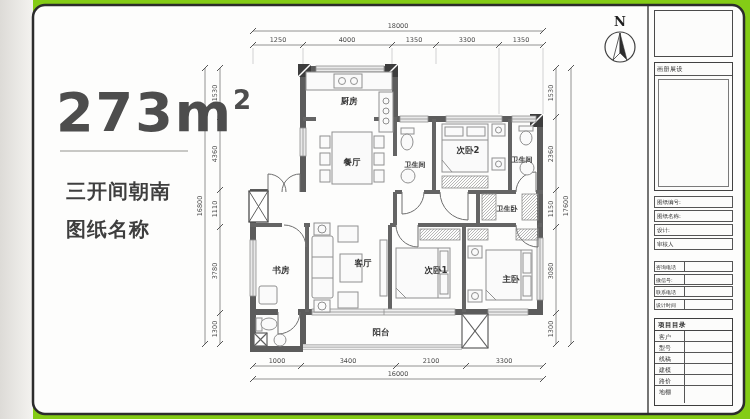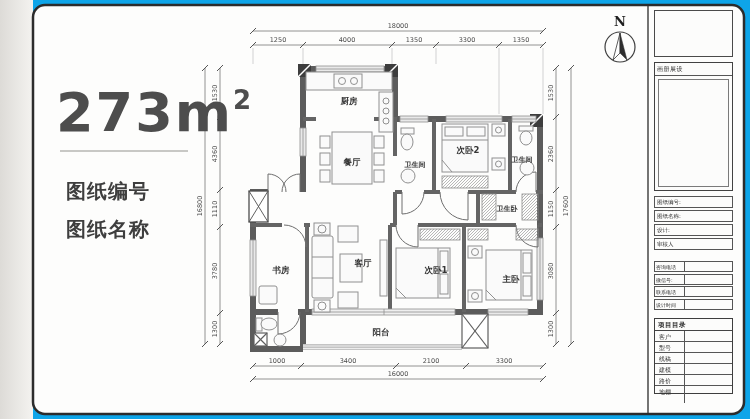--- a/index.html
+++ b/index.html
@@ -1,16 +1,16 @@
 <!DOCTYPE html>
 <html><head>
 <meta charset="utf-8">
 <style>
   html,body{margin:0;padding:0;}
-  .page{position:relative;width:750px;height:419px;background:#0ea5e9;overflow:hidden;
+  .page{position:relative;width:750px;height:419px;background:#84cc16;overflow:hidden;
         font-family:"DejaVu Sans","Liberation Sans",sans-serif;color:#333;}
   .left-shade{position:absolute;left:0;top:0;width:33px;height:419px;
         background:linear-gradient(90deg,#dddbd7,#f4f3f0);}
   svg{position:absolute;left:0;top:0;}
   
   .area{position:absolute;left:56px;top:86px;font-size:54px;font-weight:700;color:#4d4d4d;letter-spacing:2px;line-height:1;}
   .area sup{font-size:26px;vertical-align:22px;letter-spacing:0;}
   .divider{position:absolute;left:60px;top:150px;width:128px;height:2px;background:#c8c8c5;}
   .slogan{position:absolute;left:66px;top:172px;font-size:20px;font-weight:600;color:#3e3e3e;line-height:38px;letter-spacing:1px;}
   
@@ -19,21 +19,21 @@
   .tb-box1{position:absolute;left:2px;top:10px;width:79px;height:47px;border:1px solid #4a4a4a;background:#fcfcfb;}
   .tb-box2{position:absolute;left:2px;top:62px;width:79px;height:129px;border:1px solid #424242;background:#fcfcfb;}
   .tb-box2-hd{height:13px;border-bottom:1px solid #555;padding:2px 2px 0 2px;font-size:6px;letter-spacing:.5px;}
   .tb-box2-in{position:absolute;left:3px;right:3px;top:16px;bottom:3px;border:1px solid #7a7a7a;}
   .tb-fields{position:absolute;left:2px;top:196px;width:79px;}
   .tb-field{height:12px;border:1px solid #555;margin-bottom:2px;padding:2px 2px 0 2px;font-size:5.5px;background:#fcfcfb;}
   .tb-contacts{position:absolute;left:2px;top:261px;width:79px;}
   .tb-contact{display:flex;height:11px;border:1px solid #555;margin-bottom:1.5px;background:#fcfcfb;}
   .tb-contact .lab{width:30px;border-right:1px solid #555;padding:2px 1px 0 1px;font-size:5px;}
   .tb-contact .val{flex:1;}
-  .tb-dir{position:absolute;left:2px;top:318px;width:79px;height:76px;border:1px solid #3e3e3e;background:#fcfcfb;}
+  .tb-dir{position:absolute;left:2px;top:318px;width:79px;height:88px;border:1px solid #3e3e3e;background:#fcfcfb;}
   .tb-dir-hd{height:12px;border-bottom:1px solid #444;padding:2px 0 0 3px;font-size:6.5px;font-weight:700;letter-spacing:.5px;}
   .tb-dir-row{display:flex;height:11px;}
   .tb-dir-row:last-child{height:17px;}
   .tb-dir-row .lab{width:30px;border-right:1px solid #555;border-bottom:1px solid #555;padding:2px 0 0 4px;font-size:6px;}
   .tb-dir-row:last-child .lab{border-bottom:none;}
   .tb-dir-row .val{flex:1;border-bottom:1px solid #555;}
   .tb-dir-row:last-child .val{border-bottom:none;}
 </style>
 </head>
 <body>
@@ -330,21 +330,21 @@
       <path d="M620,33 L613,60 L620,53 Z" fill="#ffffff" stroke="#333" stroke-width="0.8"></path>
       <path d="M620,33 L627,60 L620,53 Z" fill="#2e2e2e" stroke="#2e2e2e" stroke-width="0.5"></path>
     </g>
   </svg>
 
   <div class="area">
     <span>273m</span><sup>2</sup>
   </div>
   <div class="divider"></div>
   <div class="slogan">
-    <div>图纸编号</div>
+    <div>三开间朝南</div>
     <div>图纸名称</div>
   </div>
 
   <div class="tb">
     <div class="tb-box1"></div>
     <div class="tb-box2">
       <div class="tb-box2-hd">画册展设</div>
       <div class="tb-box2-in"></div>
     </div>
     <div class="tb-fields">

